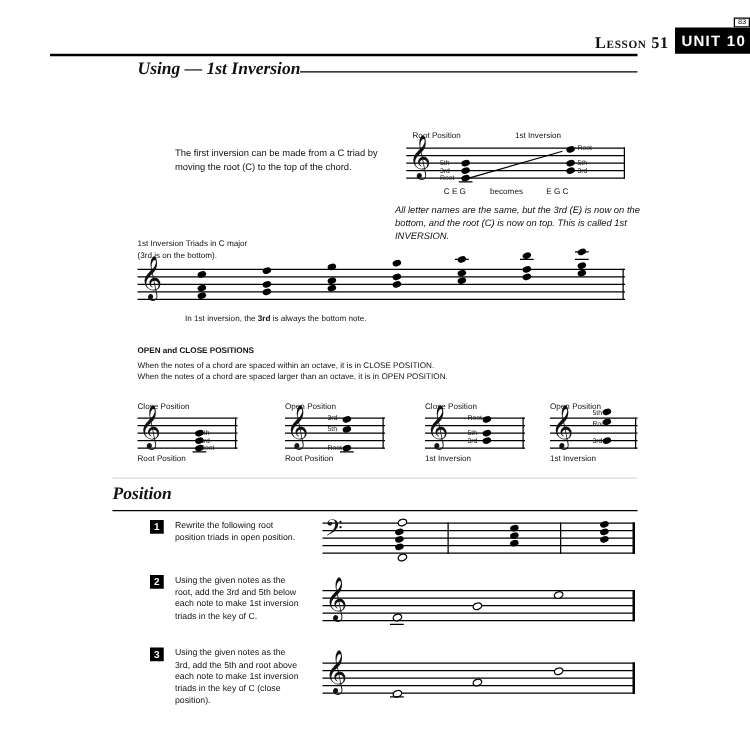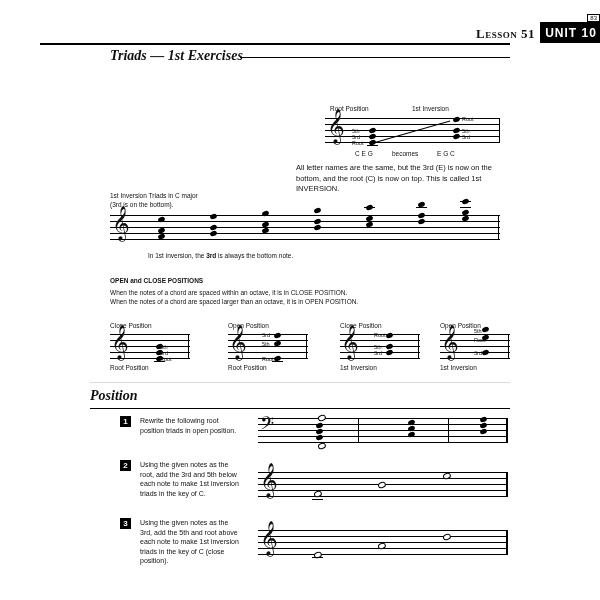--- a/index.html
+++ b/index.html
@@ -97,24 +97,25 @@
 
 <div class="page">
 
   <div class="header">
     <div class="lesson-label">Lesson 51</div>
     <div class="unit-box">UNIT 10</div>
     <div class="page-num">83</div>
     <div class="header-rule"></div>
   </div>
 
-  <div class="sect-title" style="left:110px;top:48px;">Triads — 1st Exercises</div>
+  <div class="sect-title" style="left:110px;top:48px;">Using — 1st Inversion</div>
   <div class="sect-rule" style="left:240px;top:57px;width:270px;"></div>
 
 
+  <div class="body-text" style="left:140px;top:118px;width:180px;">The first inversion can be made from a C triad by moving the root (C) to the top of the chord.</div>
 
   <div class="small-lbl" style="left:330px;top:105px;">Root Position</div>
   <div class="small-lbl" style="left:412px;top:105px;">1st Inversion</div>
 
   <div class="staff" style="left:325px;top:118px;width:175px;height:25px;">
     <div class="ln" style="top:0;"></div>
     <div class="ln" style="top:6px;"></div>
     <div class="ln" style="top:12px;"></div>
     <div class="ln" style="top:18px;"></div>
     <div class="ln" style="top:24px;"></div>
@@ -138,21 +139,21 @@
   <div class="tiny-lbl" style="left:352px;top:140px;">Root</div>
 
   <div class="tiny-lbl" style="left:462px;top:116px;">Root</div>
   <div class="tiny-lbl" style="left:462px;top:128px;">5th</div>
   <div class="tiny-lbl" style="left:462px;top:134px;">3rd</div>
 
   <div class="small-lbl" style="left:355px;top:150px;">C E G</div>
   <div class="small-lbl" style="left:392px;top:150px;">becomes</div>
   <div class="small-lbl" style="left:437px;top:150px;">E G C</div>
 
-  <div class="body-text" style="left:296px;top:163px;width:210px;">All letter names are the same, but the 3rd (E) is now on the bottom, and the root (C) is now on top.  This is called 1st INVERSION.</div>
+  <div class="body-text" style="left:316px;top:163px;width:210px;font-style:italic;">All letter names are the same, but the 3rd (E) is now on the bottom, and the root (C) is now on top.  This is called 1st INVERSION.</div>
 
   <div class="small-lbl" style="left:110px;top:192px;">1st Inversion Triads in C major</div>
   <div class="small-lbl" style="left:110px;top:201px;">(3rd is on the bottom).</div>
 
   <div class="staff" style="left:110px;top:215px;width:390px;height:25px;">
     <div class="ln" style="top:0;"></div>
     <div class="ln" style="top:6px;"></div>
     <div class="ln" style="top:12px;"></div>
     <div class="ln" style="top:18px;"></div>
     <div class="ln" style="top:24px;"></div>

